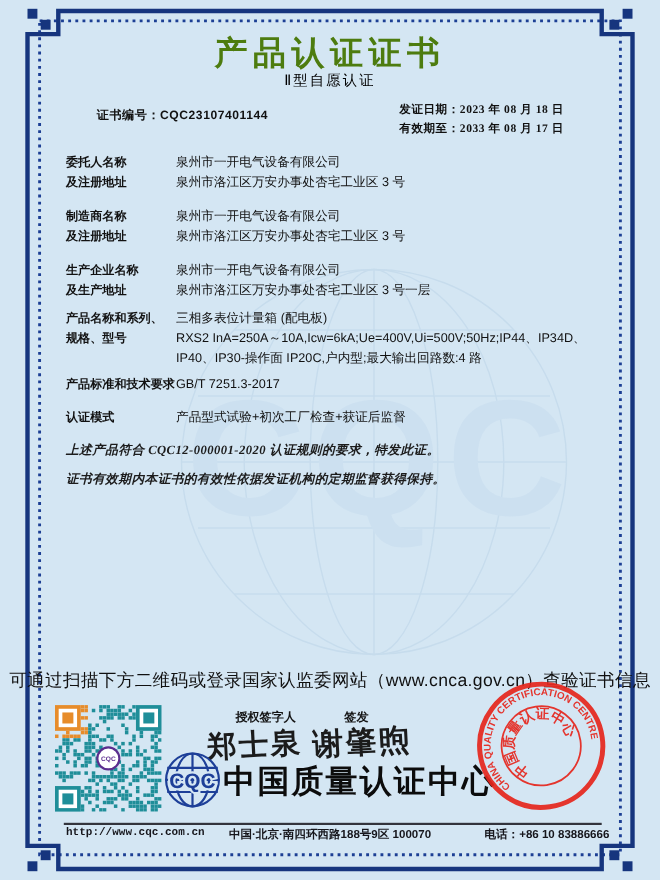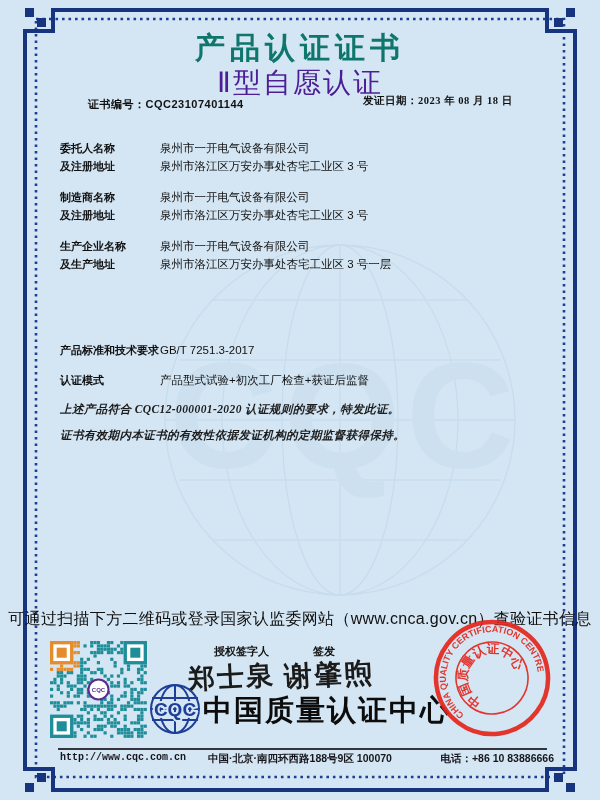--- a/index.html
+++ b/index.html
@@ -11,25 +11,25 @@
     position:relative;
     overflow:hidden;
   }
   .page{position:absolute;inset:0;width:600px;height:800px;}
   .abs{position:absolute;}
   svg{display:block;}
 
   
   .title{
     left:0;right:0;top:28px;text-align:center;
-    font-size:30px;font-weight:700;letter-spacing:5px;color:#0f766e;
+    font-size:30px;font-weight:700;letter-spacing:5px;color:#4d7c0f;
   }
   .subtitle{
     left:0;right:0;top:64px;text-align:center;
-    font-size:28px;font-weight:400;letter-spacing:2px;color:#4c1d95;
+    font-size:13px;font-weight:400;letter-spacing:2px;color:#000000;
   }
   .certno{
     left:88px;top:97px;font-size:11px;font-weight:700;
     font-family:"Liberation Serif",serif;letter-spacing:.5px;
   }
   .certno .num{font-family:"Liberation Sans",sans-serif;margin-top:14px;}
   .dates{
     left:363px;top:92px;font-size:10.5px;font-weight:700;
     font-family:"Liberation Serif",serif;line-height:17px;letter-spacing:.5px;
   }
@@ -108,20 +108,21 @@
   </svg>
 
   <div class="abs title">产品认证证书</div>
   <div class="abs subtitle">Ⅱ型自愿认证</div>
 
   <div class="abs certno">
     <span>证书编号：</span><span class="num">CQC23107401144</span>
   </div>
   <div class="abs dates">
     <div>发证日期：2023 年 08 月 18 日</div>
+    <div>有效期至：2033 年 08 月 17 日</div>
   </div>
 
   <div class="abs group g1">
     <div class="lblcol">
       <div>委托人名称</div>
       <div>及注册地址</div>
     </div>
     <div class="valcol">
       <div>泉州市一开电气设备有限公司</div>
       <div>泉州市洛江区万安办事处杏宅工业区 3 号</div>
@@ -143,20 +144,30 @@
     <div class="lblcol">
       <div>生产企业名称</div>
       <div>及生产地址</div>
     </div>
     <div class="valcol">
       <div>泉州市一开电气设备有限公司</div>
       <div>泉州市洛江区万安办事处杏宅工业区 3 号一层</div>
     </div>
   </div>
 
+  <div class="abs group g4">
+    <div class="lblcol">
+      <div>产品名称和系列、</div>
+      <div>规格、型号</div>
+    </div>
+    <div class="valcol">
+      <div>三相多表位计量箱 (配电板)</div>
+      <div>RXS2 InA=250A～10A,Icw=6kA;Ue=400V,Ui=500V;50Hz;IP44、IP34D、IP40、IP30-操作面 IP20C,户内型;最大输出回路数:4 路</div>
+    </div>
+  </div>
 
   <div class="abs group g5">
     <div class="lblcol">
       <div>产品标准和技术要求</div>
     </div>
     <div class="valcol">
       <div>GB/T 7251.3-2017</div>
     </div>
   </div>
 

